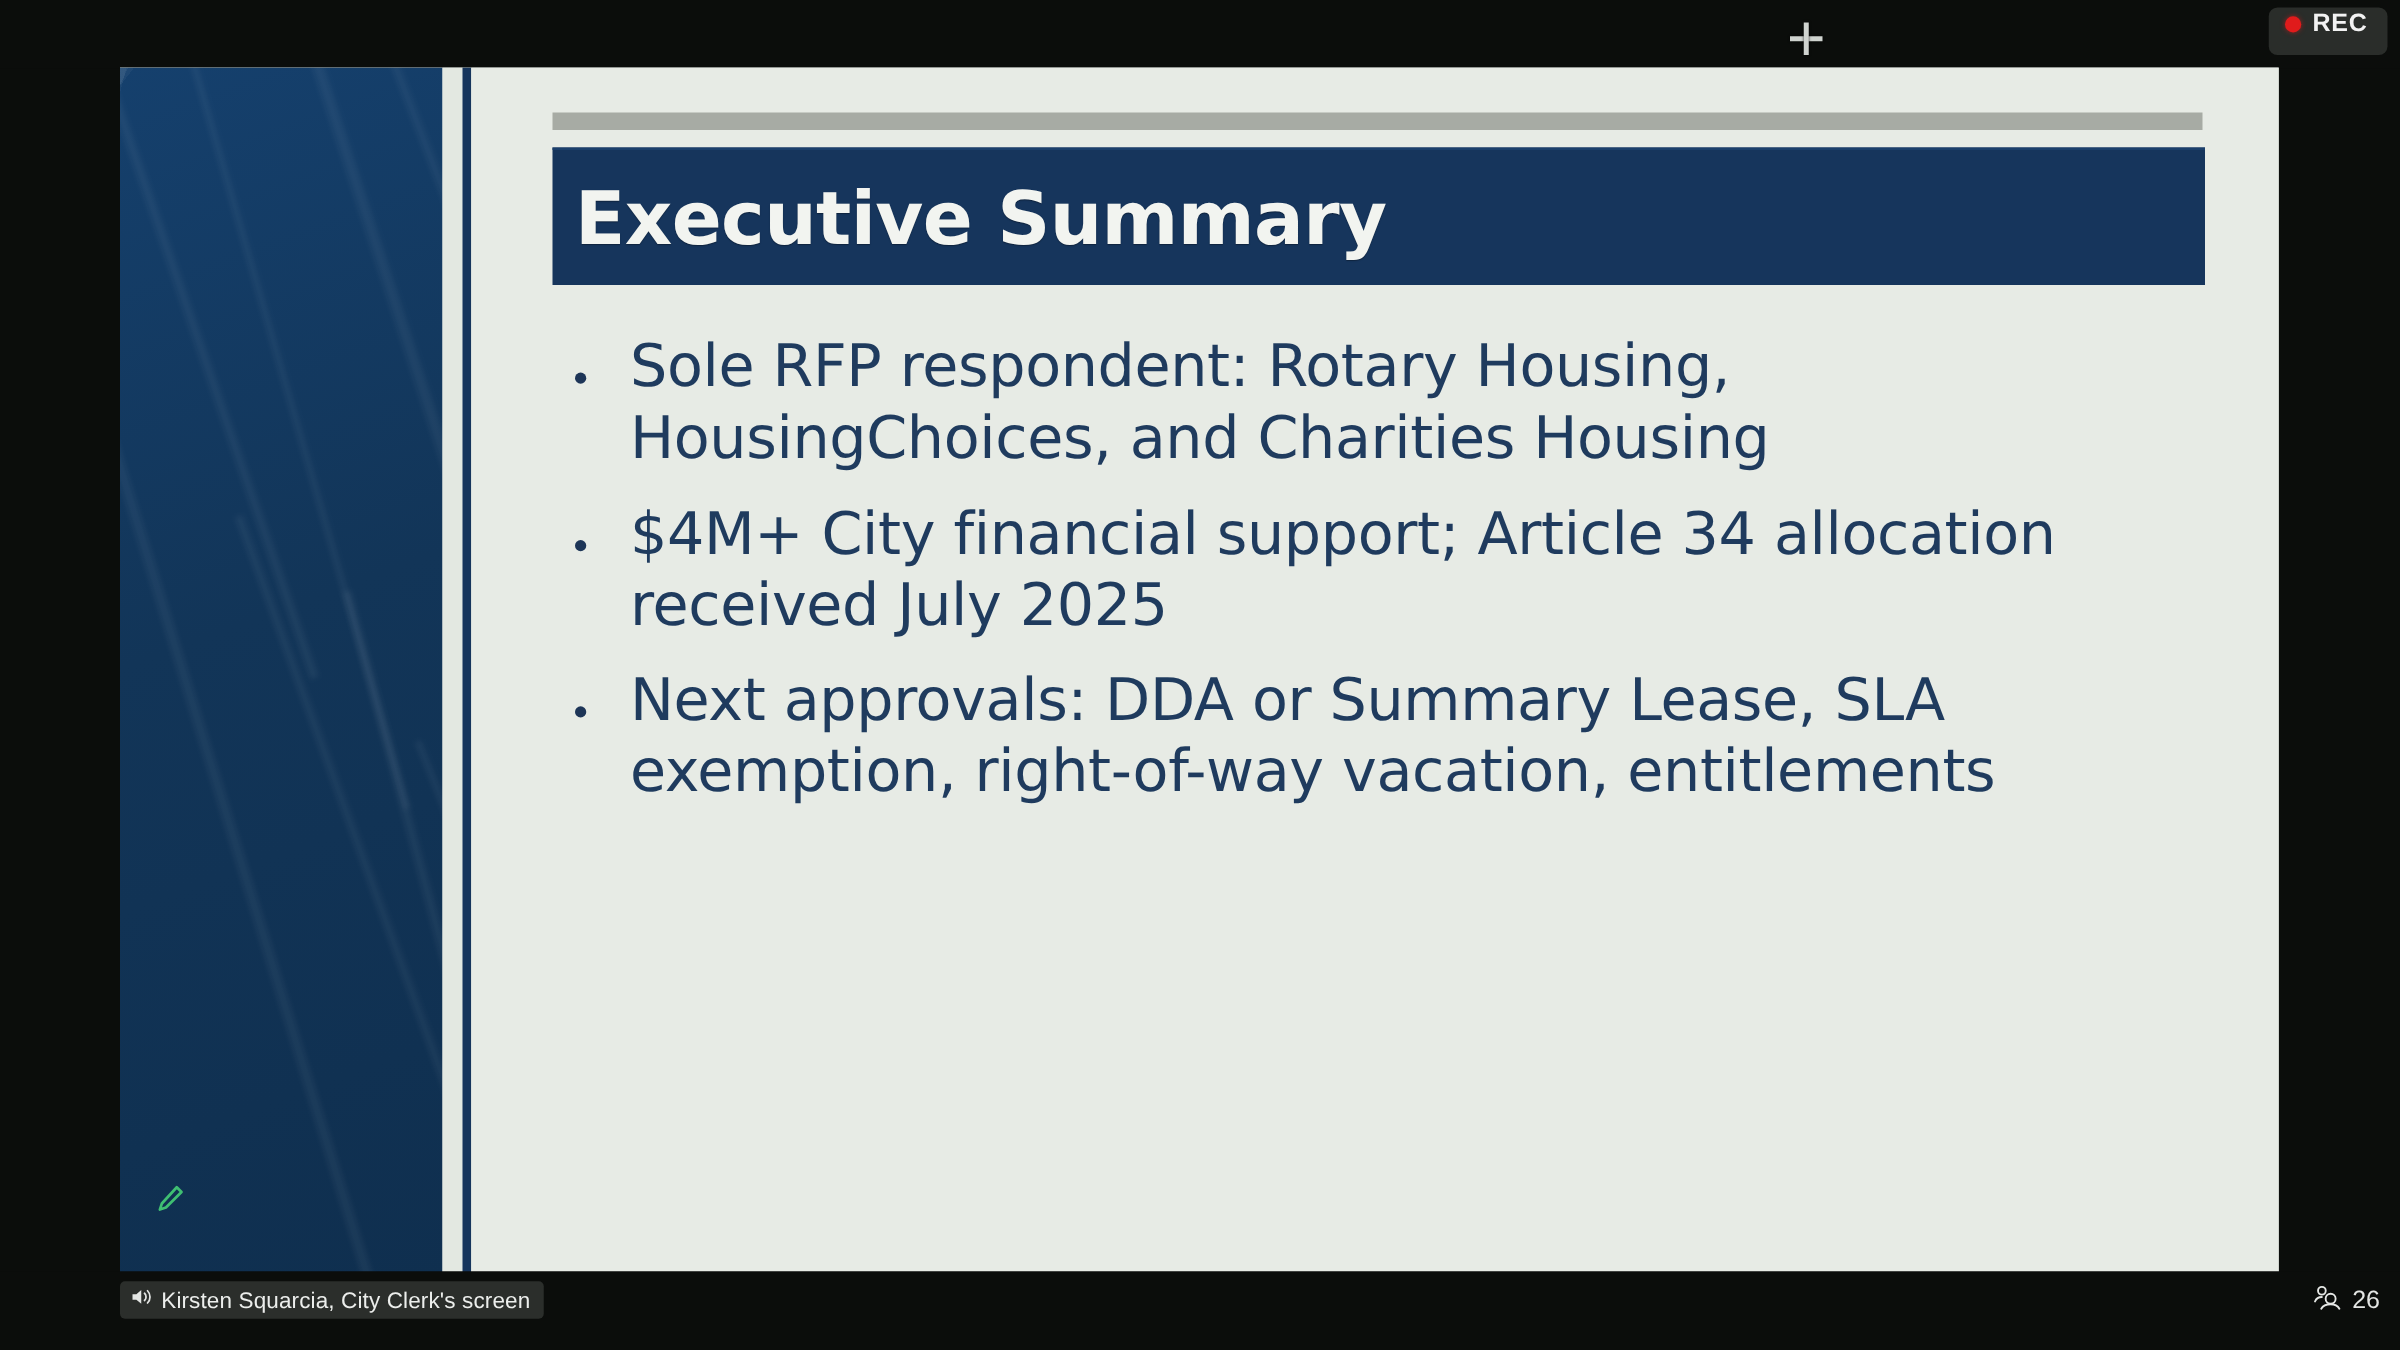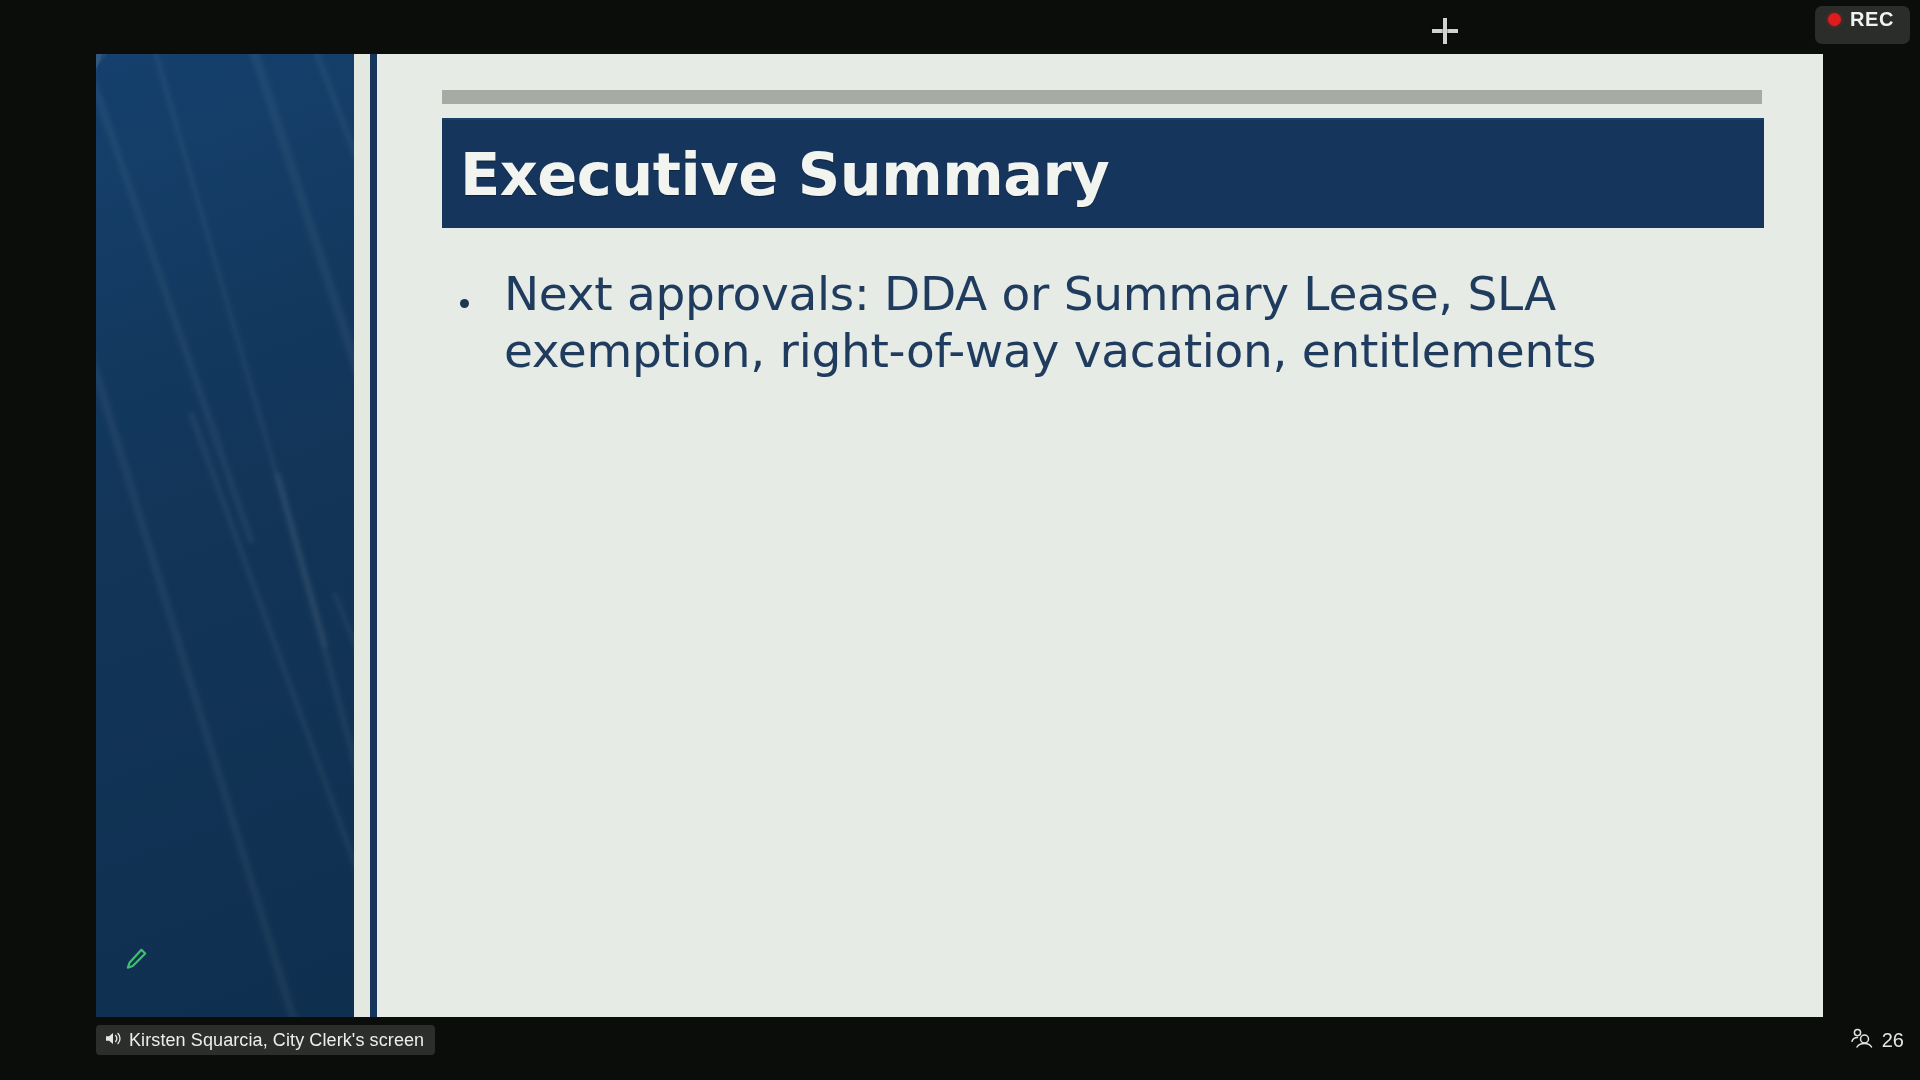--- a/index.html
+++ b/index.html
@@ -275,20 +275,32 @@
 
     <div class="slide-content">
 
       <div class="title-rule"></div>
 
       <div class="title-banner">
         <span class="title-text">Executive Summary</span>
       </div>
 
       <ul class="bullet-list">
+        <li class="bullet-item">
+          <span class="bullet-marker">
+            <i class="bullet-dot"></i>
+          </span>
+          <span class="bullet-text">Sole RFP respondent: Rotary Housing, HousingChoices, and Charities Housing</span>
+        </li>
+        <li class="bullet-item">
+          <span class="bullet-marker">
+            <i class="bullet-dot"></i>
+          </span>
+          <span class="bullet-text">$4M+ City financial support; Article 34 allocation received July 2025</span>
+        </li>
         <li class="bullet-item">
           <span class="bullet-marker">
             <i class="bullet-dot"></i>
           </span>
           <span class="bullet-text">Next approvals: DDA or Summary Lease, SLA exemption, right-of-way vacation, entitlements</span>
         </li>
       </ul>
 
     </div>
   </div>

